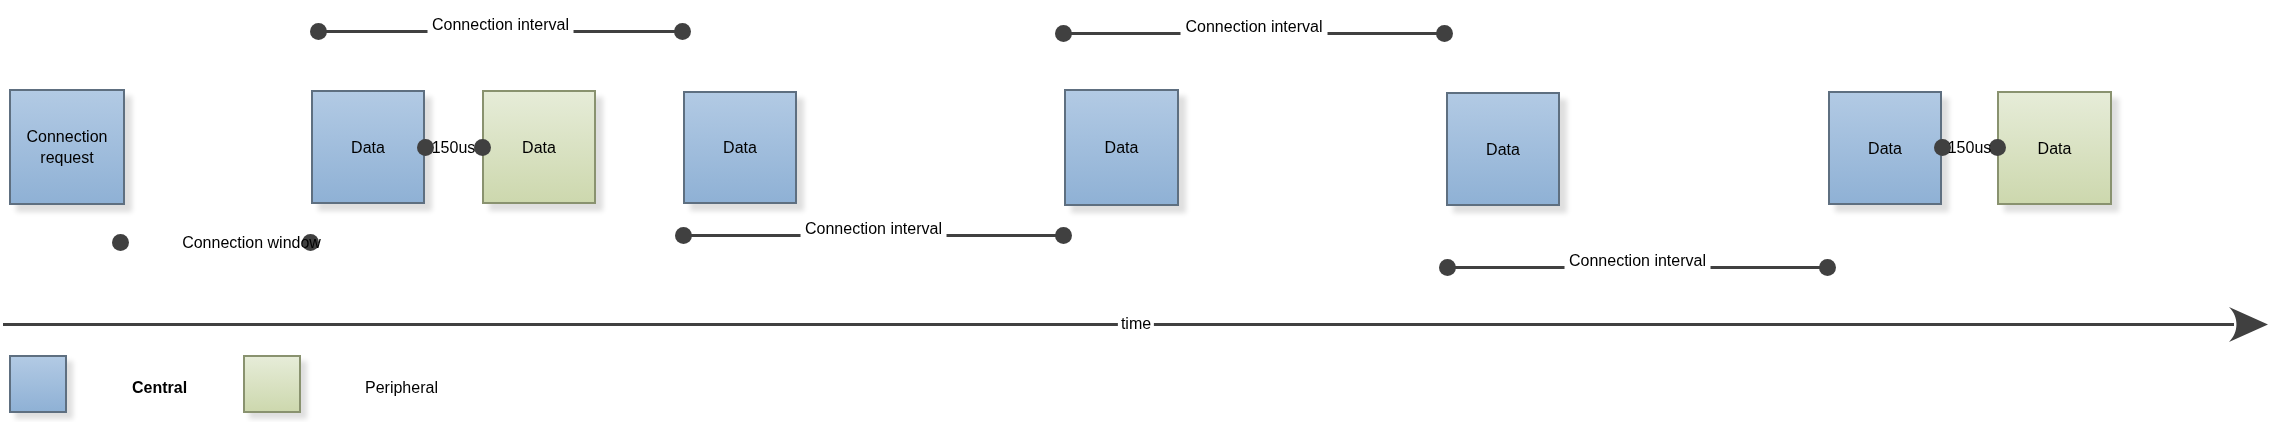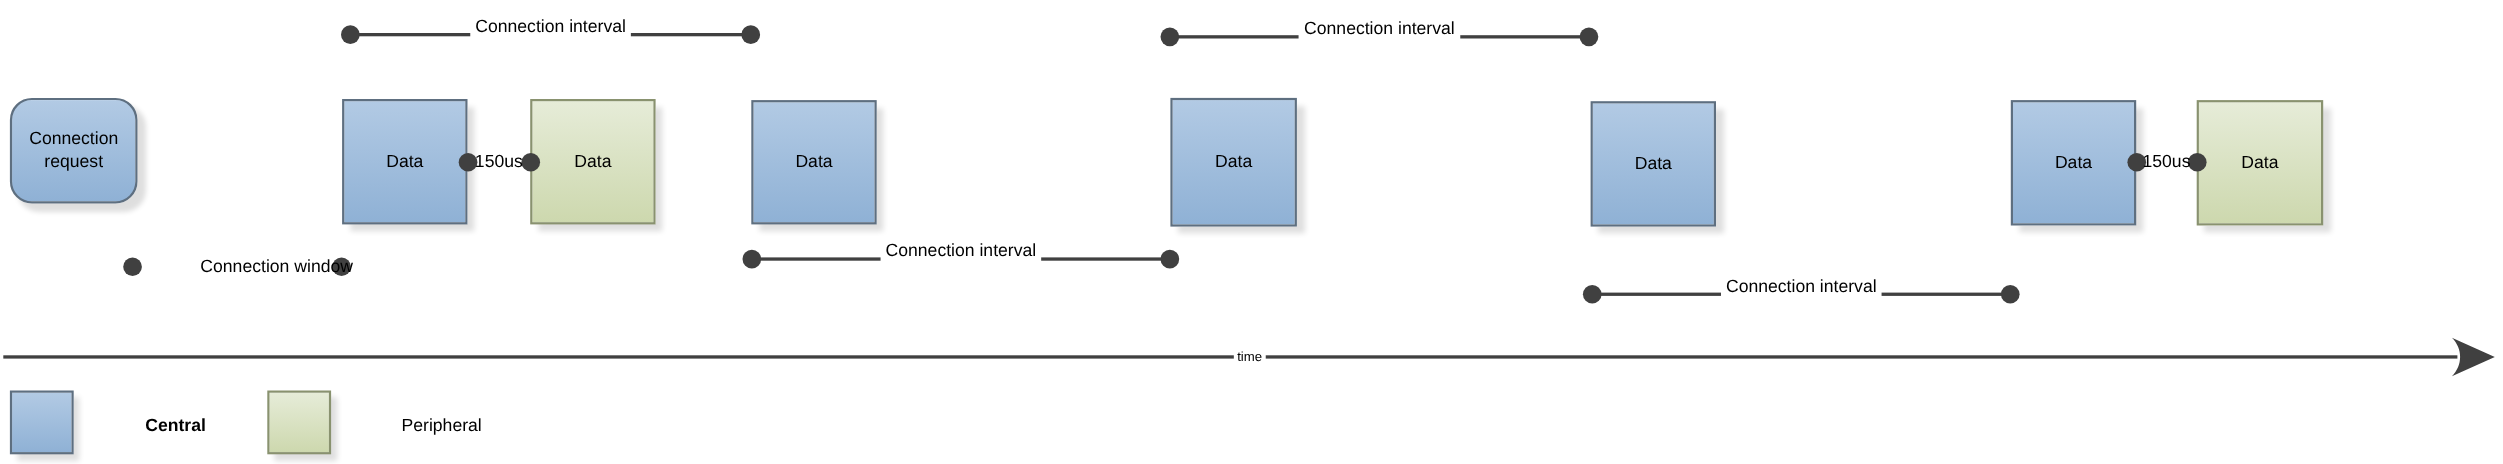--- a/index.html
+++ b/index.html
@@ -35,21 +35,21 @@
   .gap .dot{top:0;}
   .gap .dot.l{left:-8px;}
   .gap .dot.r{right:-9px;}
   .gap .glbl{position:absolute;left:50%;top:50%;transform:translate(-50%,-50%);
              font-size:16px;line-height:18px;white-space:nowrap;}
 
   
   .axis-line{position:absolute;left:3px;top:323px;width:2231px;height:3px;background:var(--marker,#404040);}
   .axis-arrow{position:absolute;left:2229px;top:306px;width:40px;height:37px;}
   .axis-lbl{position:absolute;left:1136px;top:314px;transform:translateX(-50%);background:#fff;
-            padding:0 3px;font-size:12px;line-height:20px;text-align:right;}
+            padding:0 3px;font-size:16px;line-height:20px;text-align:right;}
 
   
   .lswatch{position:absolute;width:58px;height:58px;border:2px solid #666;box-sizing:border-box;
            box-shadow:6px 6px 5px rgba(0,0,0,0.13);}
   .lswatch.central{background:linear-gradient(var(--central-top,#b2cae4),var(--central-bottom,#8fb1d5));border-color:var(--central-border,#5e6f80);}
   .lswatch.peripheral{background:linear-gradient(var(--peripheral-top,#e6ecd8),var(--peripheral-bottom,#cdd8ae));border-color:var(--peripheral-border,#89926f);}
   .llbl{position:absolute;font-size:16px;line-height:20px;white-space:nowrap;}
 </style>
 </head>
 <body>
@@ -62,21 +62,21 @@
     <span class="dot r"></span>
     <span class="mlbl">Connection interval</span>
   </div>
   <div class="imarker" style="left:1063px;top:15px;width:382px;">
     <span class="mline"></span>
     <span class="dot l"></span>
     <span class="dot r"></span>
     <span class="mlbl">Connection interval</span>
   </div>
 
-  <div class="node central" style="left:9px;top:89px;width:116px;height:96px;border-radius:20px;">
+  <div class="node central" style="left:9px;top:89px;width:116px;height:116px;">
     <span class="nlbl">Connection request</span>
   </div>
   <div class="node central" style="left:311px;top:90px;width:114px;height:114px;">
     <span class="nlbl">Data</span>
   </div>
   <div class="node peripheral" style="left:482px;top:90px;width:114px;height:114px;">
     <span class="nlbl">Data</span>
   </div>
   <div class="node central" style="left:683px;top:91px;width:114px;height:113px;">
     <span class="nlbl">Data</span>

